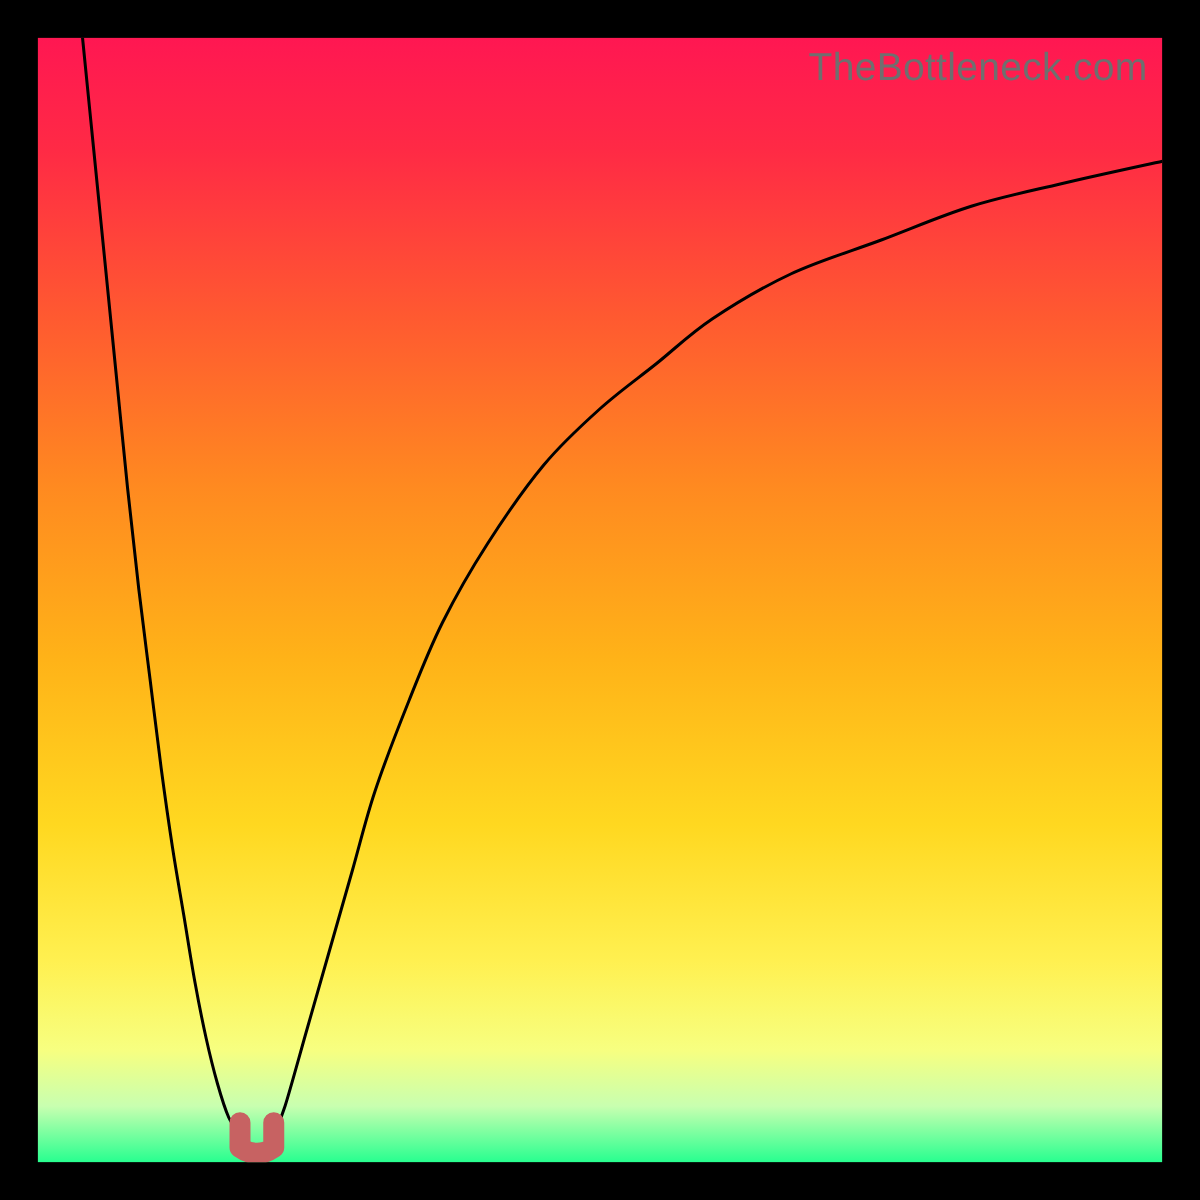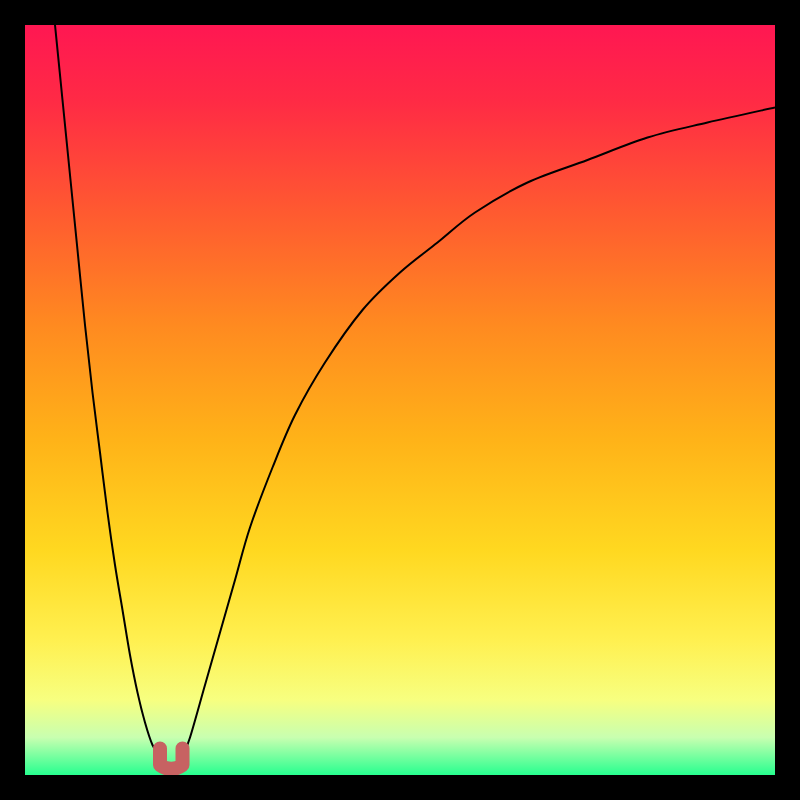--- a/index.html
+++ b/index.html
@@ -58,14 +58,15 @@
             <stop offset="100%" stop-color="#27ff8f"></stop>
           </linearGradient>
       </defs>
       <rect x="0" y="0" width="750" height="750" fill="url(#bg-grad)"></rect>
     </svg>
     <svg class="curve-layer" viewBox="0 0 750 750" preserveAspectRatio="none" width="750" height="750">
       <path id="curve-left" fill="none" stroke-width="2" d="M 30 0 C 31.25 12.5, 35 50, 37.5 75 C 40 100, 42.5 125, 45 150 C 47.5 175, 50.00000000000001 200, 52.50000000000001 225 C 55.00000000000001 250, 57.5 276.25, 60 300 C 62.5 323.75, 65 346.25, 67.5 367.5 C 70 388.75, 72.5 407.5, 75 427.5 C 77.5 447.5, 80 468.75, 82.5 487.5 C 85 506.25, 87.5 523.75, 90 540 C 92.5 556.25, 95 570, 97.5 585 C 100 600, 102.50000000000001 616.25, 105.00000000000001 630 C 107.50000000000001 643.75, 110 656.25, 112.5 667.5 C 115 678.75, 117.5 688.75, 120 697.5 C 122.5 706.25, 125.00000000000001 714.375, 127.50000000000001 720 C 130 725.625, 133.75 729.375, 135 731.25" stroke="#000000"></path>
       <path id="curve-right" fill="none" stroke-width="2" d="M 157.5 731.25 C 158.75 728.125, 161.25 724.375, 165 712.5 C 168.75 700.625, 175 677.5, 180 660 C 185 642.5, 190 625, 195 607.5 C 200 590, 205.00000000000003 572.5, 210.00000000000003 555 C 215.00000000000003 537.5, 218.75 521.25, 225 502.5 C 231.25 483.75, 240 461.25, 247.5 442.5 C 255 423.75, 261.25 407.5, 270 390 C 278.75 372.5, 288.75 354.99999999999994, 300 337.49999999999994 C 311.25 319.99999999999994, 325 300, 337.5 285 C 350 270, 362.5 258.74999999999994, 375 247.49999999999994 C 387.5 236.24999999999994, 400.00000000000006 227.5, 412.50000000000006 217.5 C 425.00000000000006 207.5, 435 197.5, 450 187.5 C 465 177.5, 483.75000000000006 166.25, 502.50000000000006 157.5 C 521.25 148.75, 542.5 142.5, 562.5 135 C 582.5 127.5, 602.5 118.75, 622.5 112.5 C 642.5 106.25, 661.25 102.5, 682.5 97.5 C 703.75 92.5, 738.75 85, 750 82.5" stroke="#000000"></path>
       <path id="bottom-u" fill="none" stroke-width="14" stroke-linecap="round" stroke-linejoin="round" d="M 135 723.5 L 135 740 Q 146.25 748 157.5 740 L 157.5 723.5" stroke="#c76262"></path>
     </svg>
+    <div class="watermark">TheBottleneck.com</div>
   </div>
 </div>
 
 </body></html>

